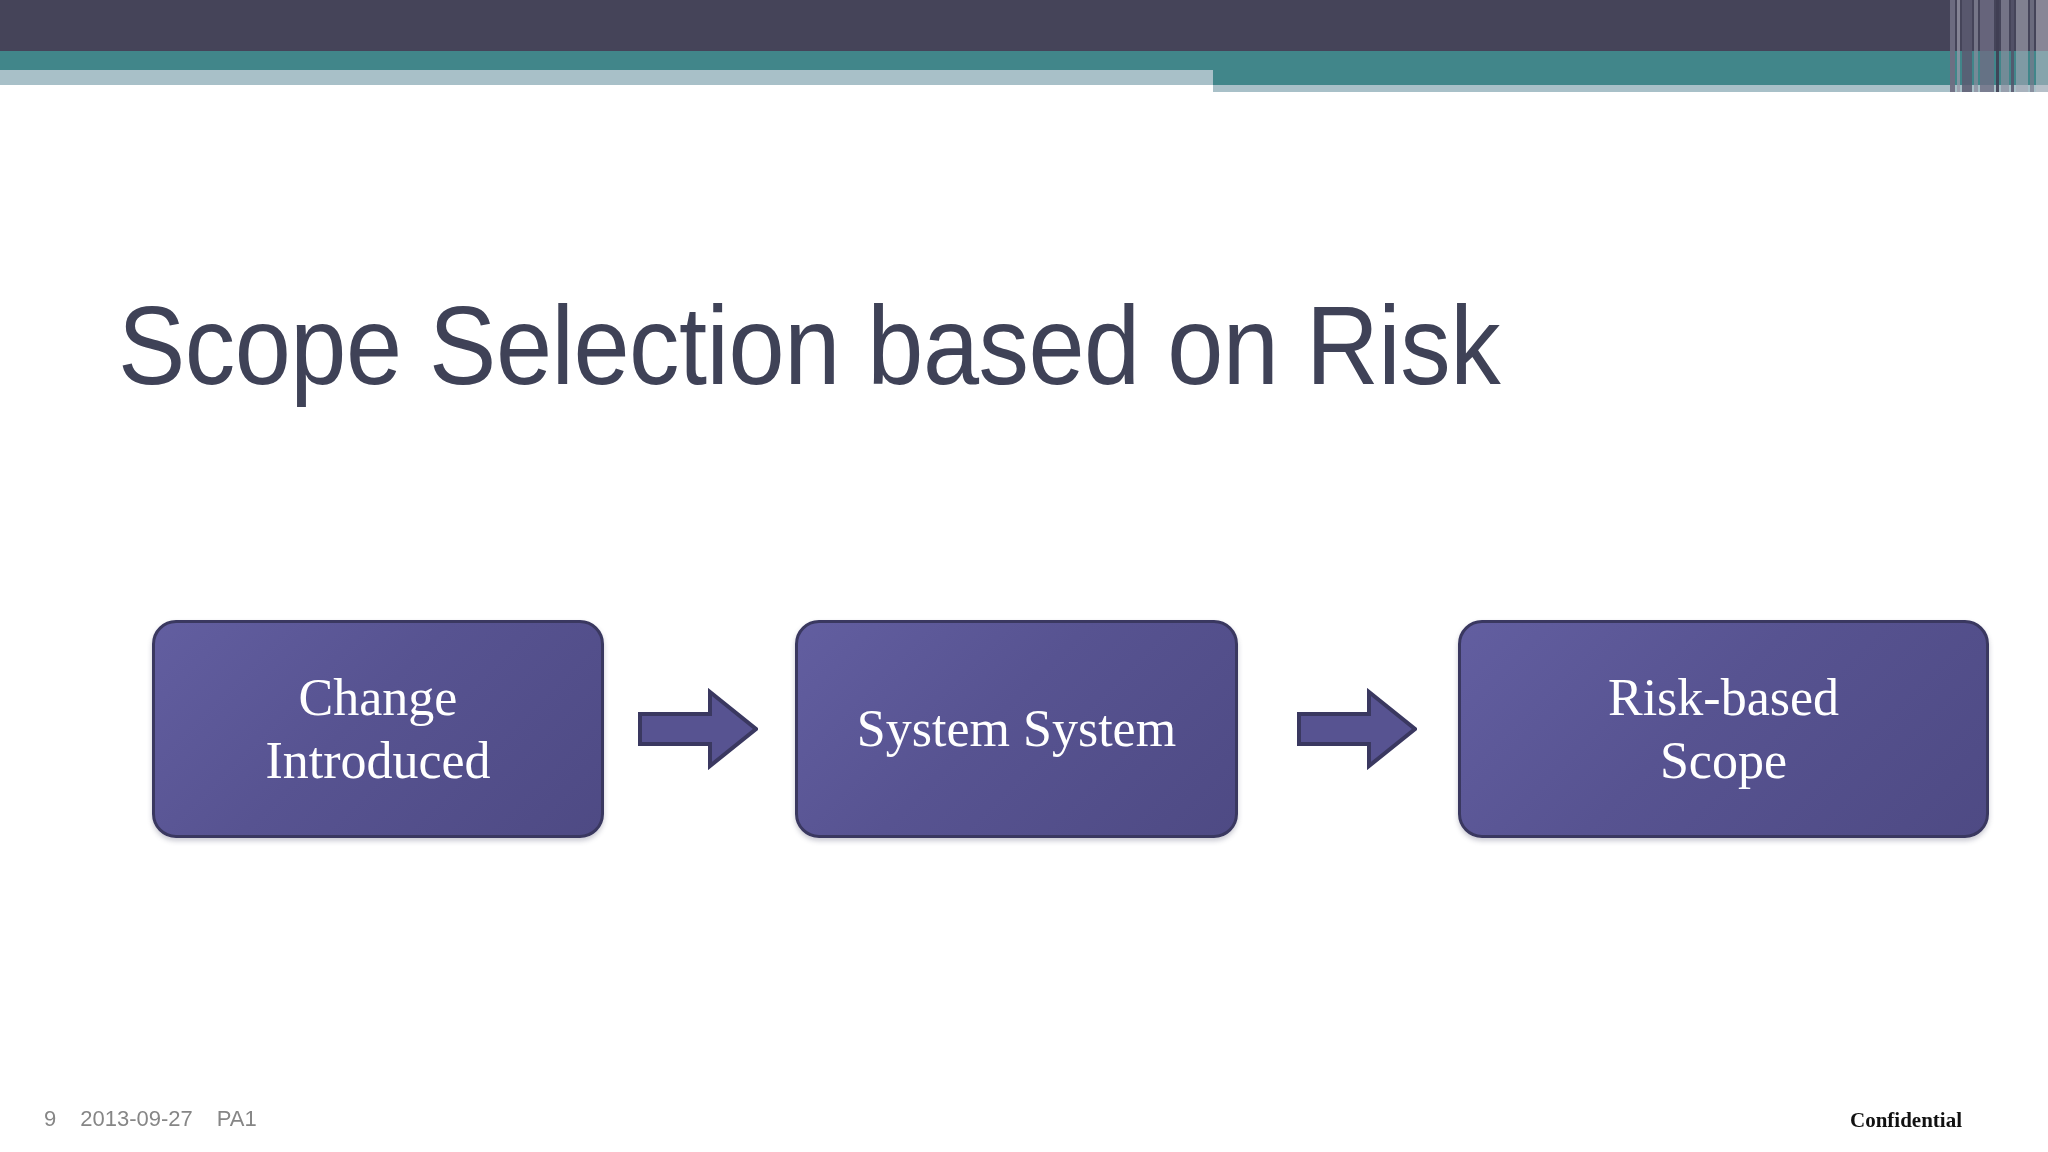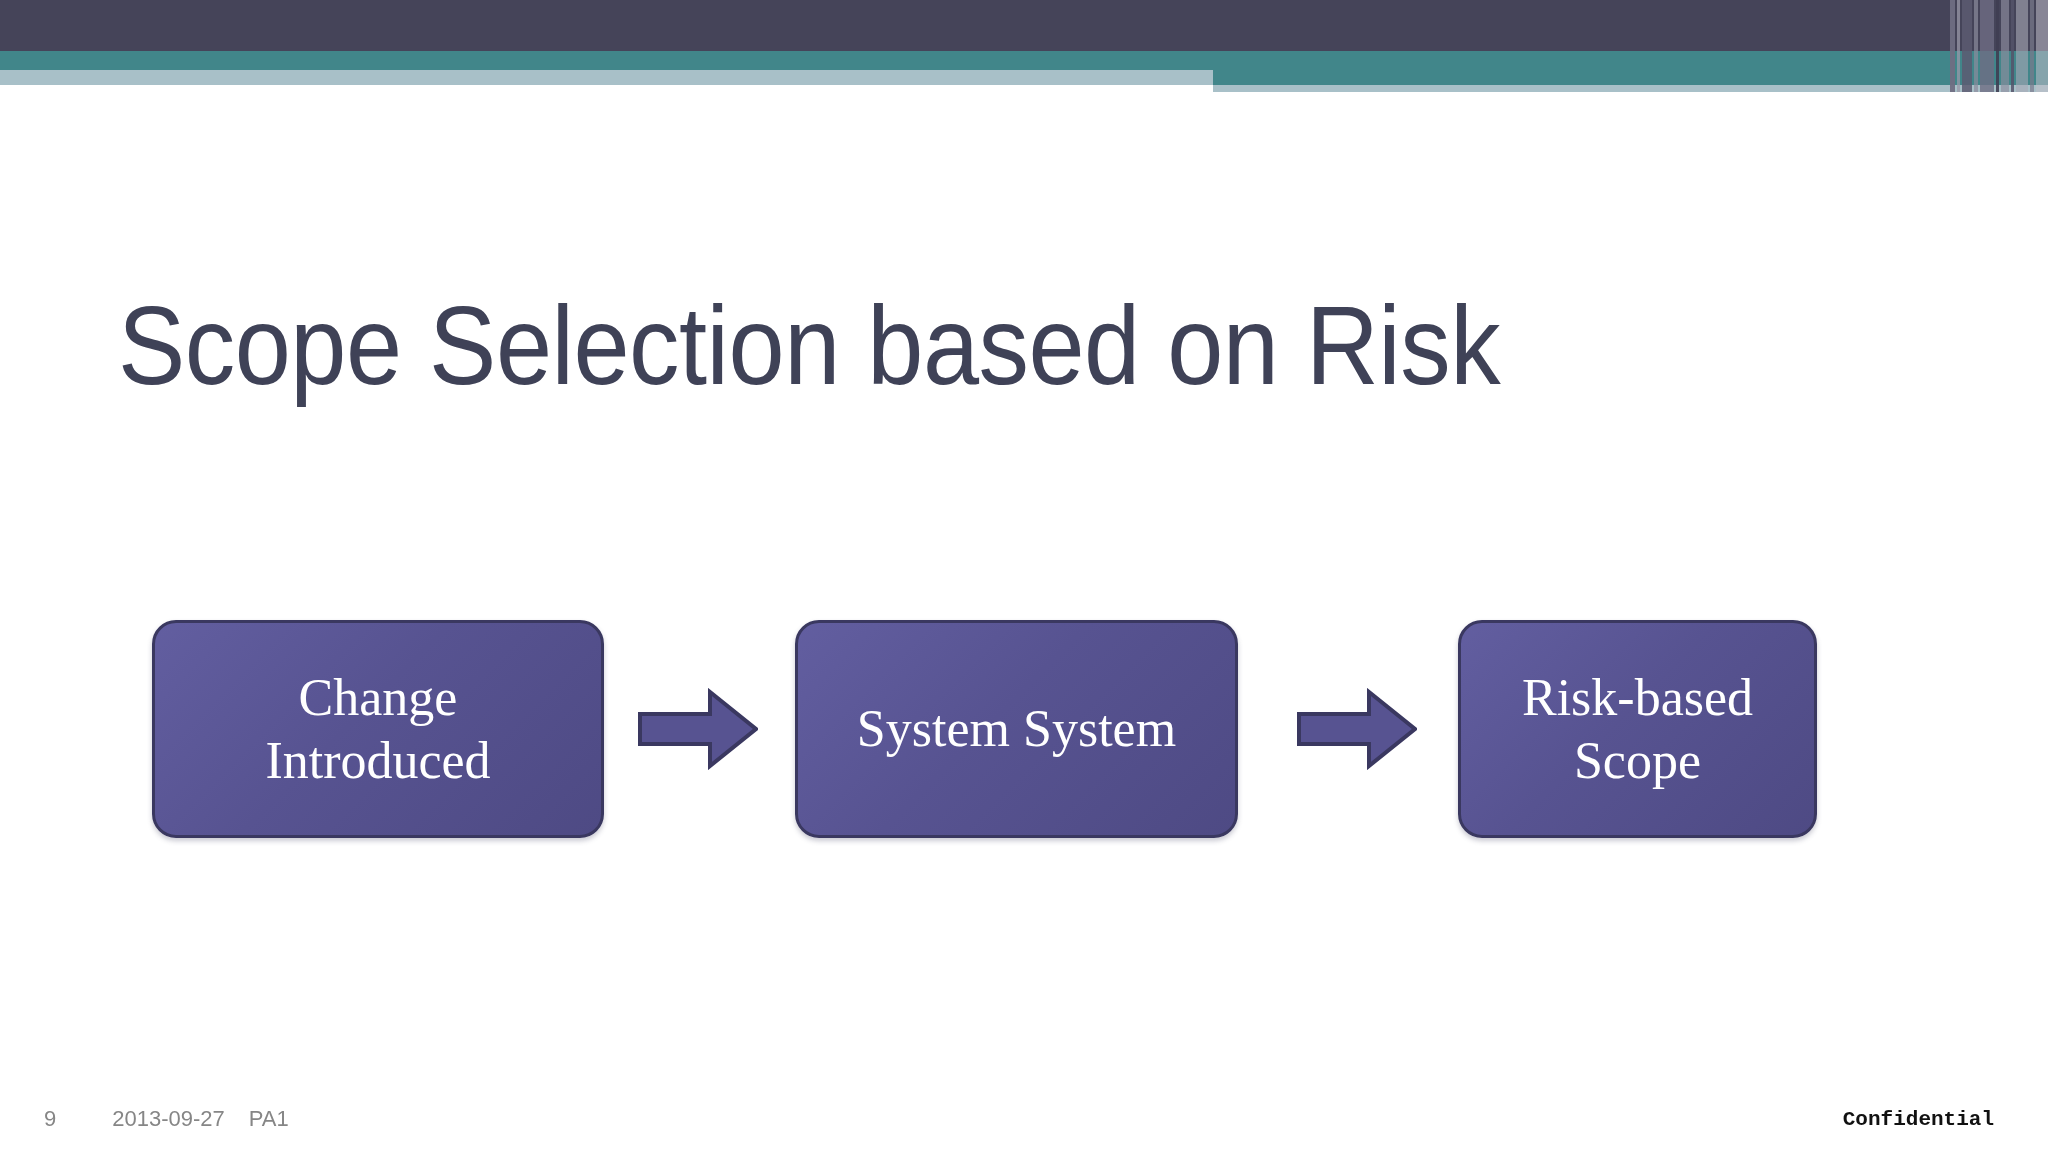--- a/index.html
+++ b/index.html
@@ -138,21 +138,21 @@
     font-family: "Liberation Serif", "DejaVu Serif", serif;
     font-size: 52px;
     line-height: 1.22;
     color: #FFFFFF;
     text-align: center;
     padding: 0 14px;
     white-space: pre-line;
   }
   #node-1 { left: 152px;  width: 452px; align-items: center; }
   #node-2 { left: 795px;  width: 443px; }
-  #node-3 { left: 1458px; width: 359px; }
+  #node-3 { left: 1458px; width: 531px; }
 
   
   .arrow {
     position: absolute;
     top: 68px;
     width: 120px;
     height: 82px;
   }
   #arrow-1 { left: 638px; }
   #arrow-2 { left: 1297px; }
@@ -164,27 +164,27 @@
     left: 44px;
     top: 1106px;
     font-family: "Liberation Sans", sans-serif;
     font-size: 22px;
     color: #868686;
     white-space: nowrap;
     display: flex;
     align-items: baseline;
   }
   .footer-left .slide-no   { margin-right: 24px; }
-  .footer-left .slide-date { margin-right: 24px; margin-left: 32px; }
+  .footer-left .slide-date { margin-right: 24px; }
 
   .footer-right {
     position: absolute;
-    right: 54px;
+    right: 86px;
     top: 1108px;
-    font-family: Liberation Mono, monospace;
+    font-family: Liberation Serif, serif;
     font-size: 21px;
     font-weight: 700;
     color: #111111;
     white-space: nowrap;
   }
 </style>
 </head>
 <body>
 
 <div class="slide">

